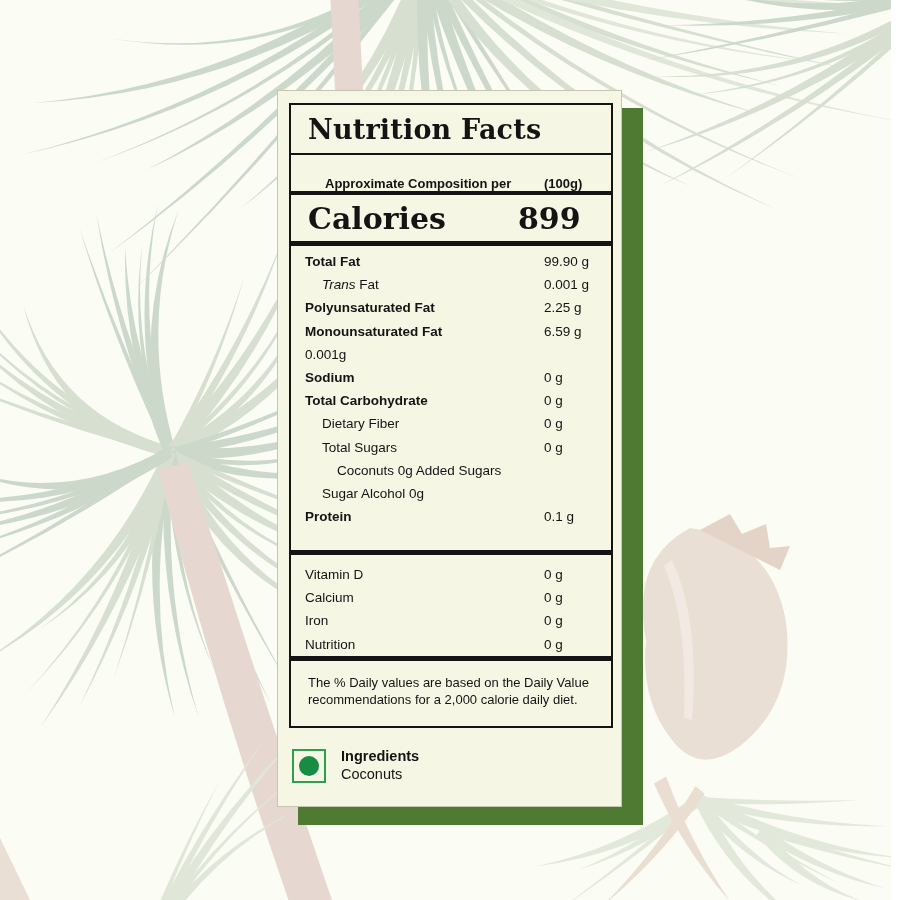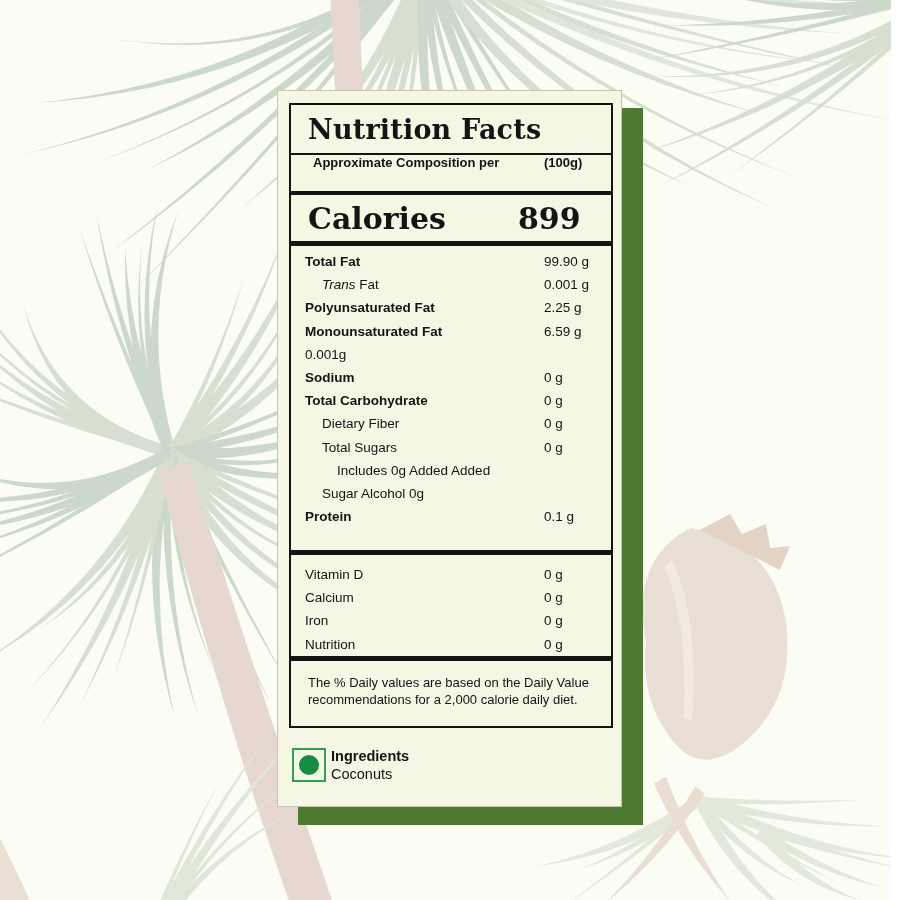--- a/index.html
+++ b/index.html
@@ -13,21 +13,21 @@
 
   .panel { position:absolute; left:277px; top:90px; width:345px; height:717px;
     background:var(--panel-bg,#f5f6e3); border:1px solid #c6c6b0; z-index:2; color:var(--ink,#141414); }
 
   .nf-box { position:absolute; left:11px; top:12px; width:324px; height:625px; border:2px solid var(--ink,#141414); }
 
   .title-row { height:50px; display:flex; align-items:center; padding-left:17px;
     border-bottom:2px solid var(--ink,#141414);
     font-family:"DejaVu Serif", serif; font-weight:700; font-size:27px; letter-spacing:0.2px; }
 
-  .serving-row { height:40px; display:flex; align-items:flex-start; padding-left:22px; padding-right:15px;
+  .serving-row { height:40px; display:flex; align-items:flex-end; padding-left:34px; padding-right:15px;
     border-bottom:4px solid var(--ink,#141414); font-size:13px; font-weight:700; }
   .serving-row .lbl { flex:1; }
   .serving-row .val { width:52px; text-align:left; }
 
   .calories-row { height:51px; display:flex; align-items:center; padding-left:17px; padding-right:15px;
     border-bottom:5px solid var(--ink,#141414);
     font-family:"DejaVu Serif", serif; font-weight:700; font-size:30px; }
   .calories-row .lbl { flex:1; }
   .calories-row .val { width:78px; text-align:left; margin-left:-26px; }
 
@@ -36,21 +36,21 @@
 
   .nrow { height:23.2px; display:flex; align-items:center; padding-left:14px; padding-right:15px; font-size:13.5px; }
   .nrow .lbl { flex:1; white-space:nowrap; }
   .nrow .val { width:52px; text-align:left; }
   .nrow.b .lbl { font-weight:700; }
   .nrow.indent-1 { padding-left:31px; }
   .nrow.indent-2 { padding-left:46px; }
 
   .footnote { padding:13px 18px 0 17px; font-size:13px; line-height:17px; }
 
-  .ingredients { position:absolute; left:14px; top:656px; display:flex; gap:5px; align-items:center; }
+  .ingredients { position:absolute; left:14px; top:656px; display:flex; gap:15px; align-items:flex-end; }
   .veg-mark { width:34px; height:34px; border:2px solid var(--veg-border,#2f9e53); display:flex; align-items:center; justify-content:center; }
   .veg-dot { width:20px; height:20px; border-radius:50%; background:var(--veg-dot,#188c42); }
   .ing-text { padding-top:0; }
   .ing-title { font-size:14.5px; font-weight:700; line-height:18px; }
   .ing-value { font-size:14.5px; line-height:18px; }
 </style>
 </head>
 <body>
 
 <div class="stage">
@@ -216,21 +216,21 @@
           </div>
           <div class="nrow indent-1">
             <span class="lbl">Dietary Fiber</span>
             <span class="val">0 g</span>
           </div>
           <div class="nrow indent-1">
             <span class="lbl">Total Sugars</span>
             <span class="val">0 g</span>
           </div>
           <div class="nrow indent-2">
-            <span class="lbl">Includes 0g Added Added</span>
+            <span class="lbl">Coconuts 0g Added Sugars</span>
             <span class="val"></span>
           </div>
           <div class="nrow indent-1">
             <span class="lbl">Sugar Alcohol 0g</span>
             <span class="val"></span>
           </div>
           <div class="nrow indent-0 b">
             <span class="lbl">Protein</span>
             <span class="val">0.1 g</span>
           </div>

